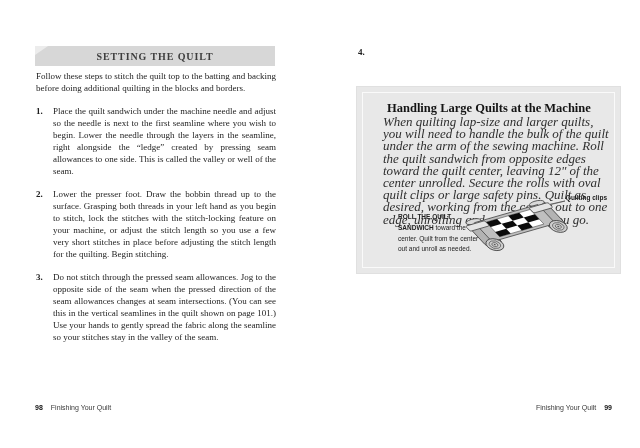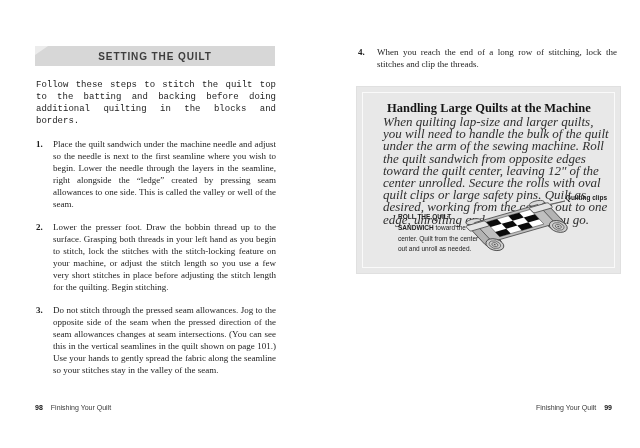--- a/index.html
+++ b/index.html
@@ -11,27 +11,27 @@
   .banner-wrap {
     position:absolute; left:35px; top:46px; width:240px; height:20px;
     background:#ececec;
   }
   .banner {
     width:100%; height:100%; background:#d7d7d7;
     clip-path:polygon(13px 0, 100% 0, 100% 100%, 0 100%, 0 9px);
     display:flex; align-items:center; justify-content:center;
   }
   .banner-title {
-    font-family:Liberation Sans, sans-serif; font-weight:700;
+    font-family:Liberation Serif, serif; font-weight:700;
     font-size:10px; letter-spacing:0.9px; color:#3d3d3d;
   }
   .left-col { position:absolute; left:36px; top:70px; width:240px; }
   .intro {
-    margin:9px 0 11px 0; font-size:9px; line-height:12px;
-    text-align:justify; color:#1d1d1d;font-family:Liberation Mono, monospace;
+    margin:0 0 11px 0; font-size:9px; line-height:12px;
+    text-align:justify; color:#1d1d1d;
   }
   ol.steps { list-style:none; margin:0; padding:0; }
   ol.steps li, .step-item {
     position:relative; padding-left:17px; margin-bottom:11px;
     font-size:9px; line-height:12px; text-align:justify; color:#1d1d1d;
   }
   .step-num { position:absolute; left:0; top:0; font-weight:700; }
   .seg-italic { }
   
   .footer {
@@ -115,21 +115,20 @@
 
     <div class="footer footer-left">
       <span class="pagenum">98</span><span class="section">Finishing Your Quilt</span>
     </div>
   </div>
 
   <div>
 
     <div class="step4 step-item">
       <span class="step-num">4.</span>
-      <span>When you reach the end of a long row of stitching, lock the stitches and clip the threads.</span>
     </div>
 
     <div class="sidebar-box">
       <div class="keyline"></div>
 
       <h2 class="box-title">Handling Large Quilts at the Machine</h2>
 
       <p class="box-body">When quilting lap-size and larger quilts, you will need to handle the bulk of the quilt under the arm of the sewing machine. Roll the quilt sandwich from opposite edges toward the quilt center, leaving 12" of the center unrolled. Secure the rolls with oval quilt clips or large safety pins. Quilt as desired, working from the center out to one edge, unrolling and securing as you go.</p>
 
       <p class="box-caption">

